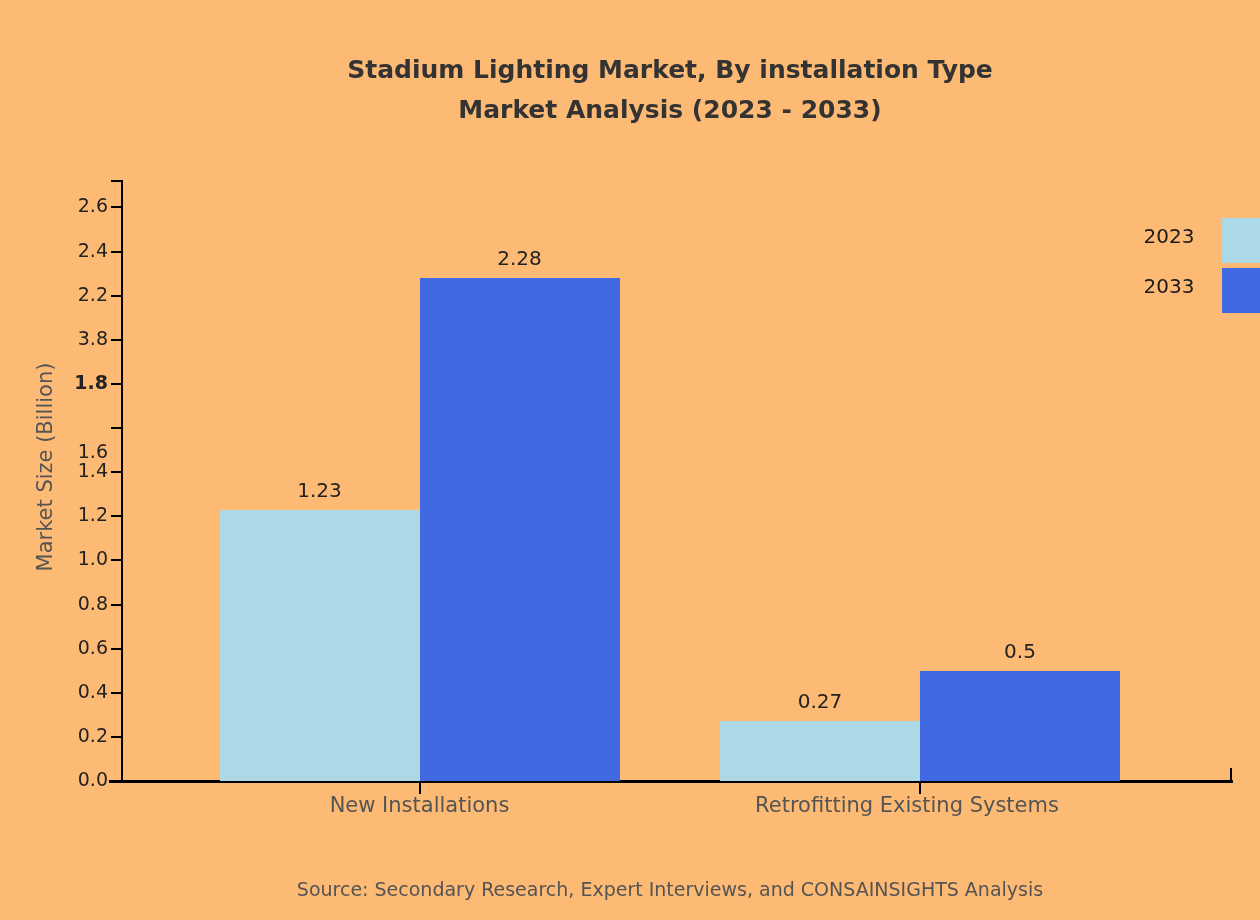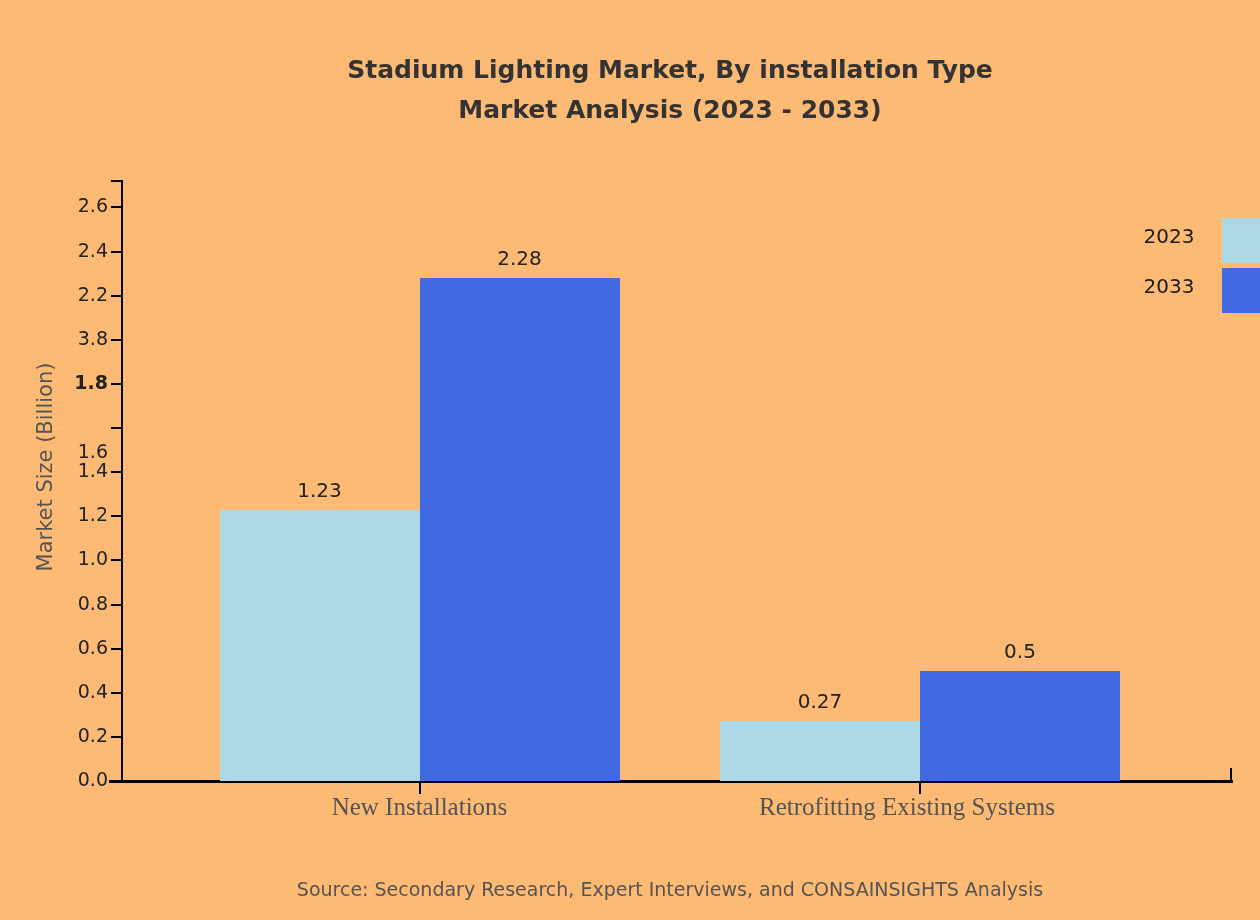--- a/index.html
+++ b/index.html
@@ -94,26 +94,25 @@
   .xtick {
     position: absolute;
     top: 781px;
     width: 2px;
     height: 13px;
     background: #000000;
   }
   .xtick-label {
     position: absolute;
     top: 793px;
-    font-size: 25px;
+    font-size: 21px;
     color: #545454;
     white-space: nowrap;
     text-align: center;
     transform: translateX(-50%);
-    font-family: Liberation Serif, serif;
   }
 
   
   .ylabel {
     position: absolute;
     left: -105px;
     top: 455px;
     width: 300px;
     text-align: center;
     font-size: 21px;

